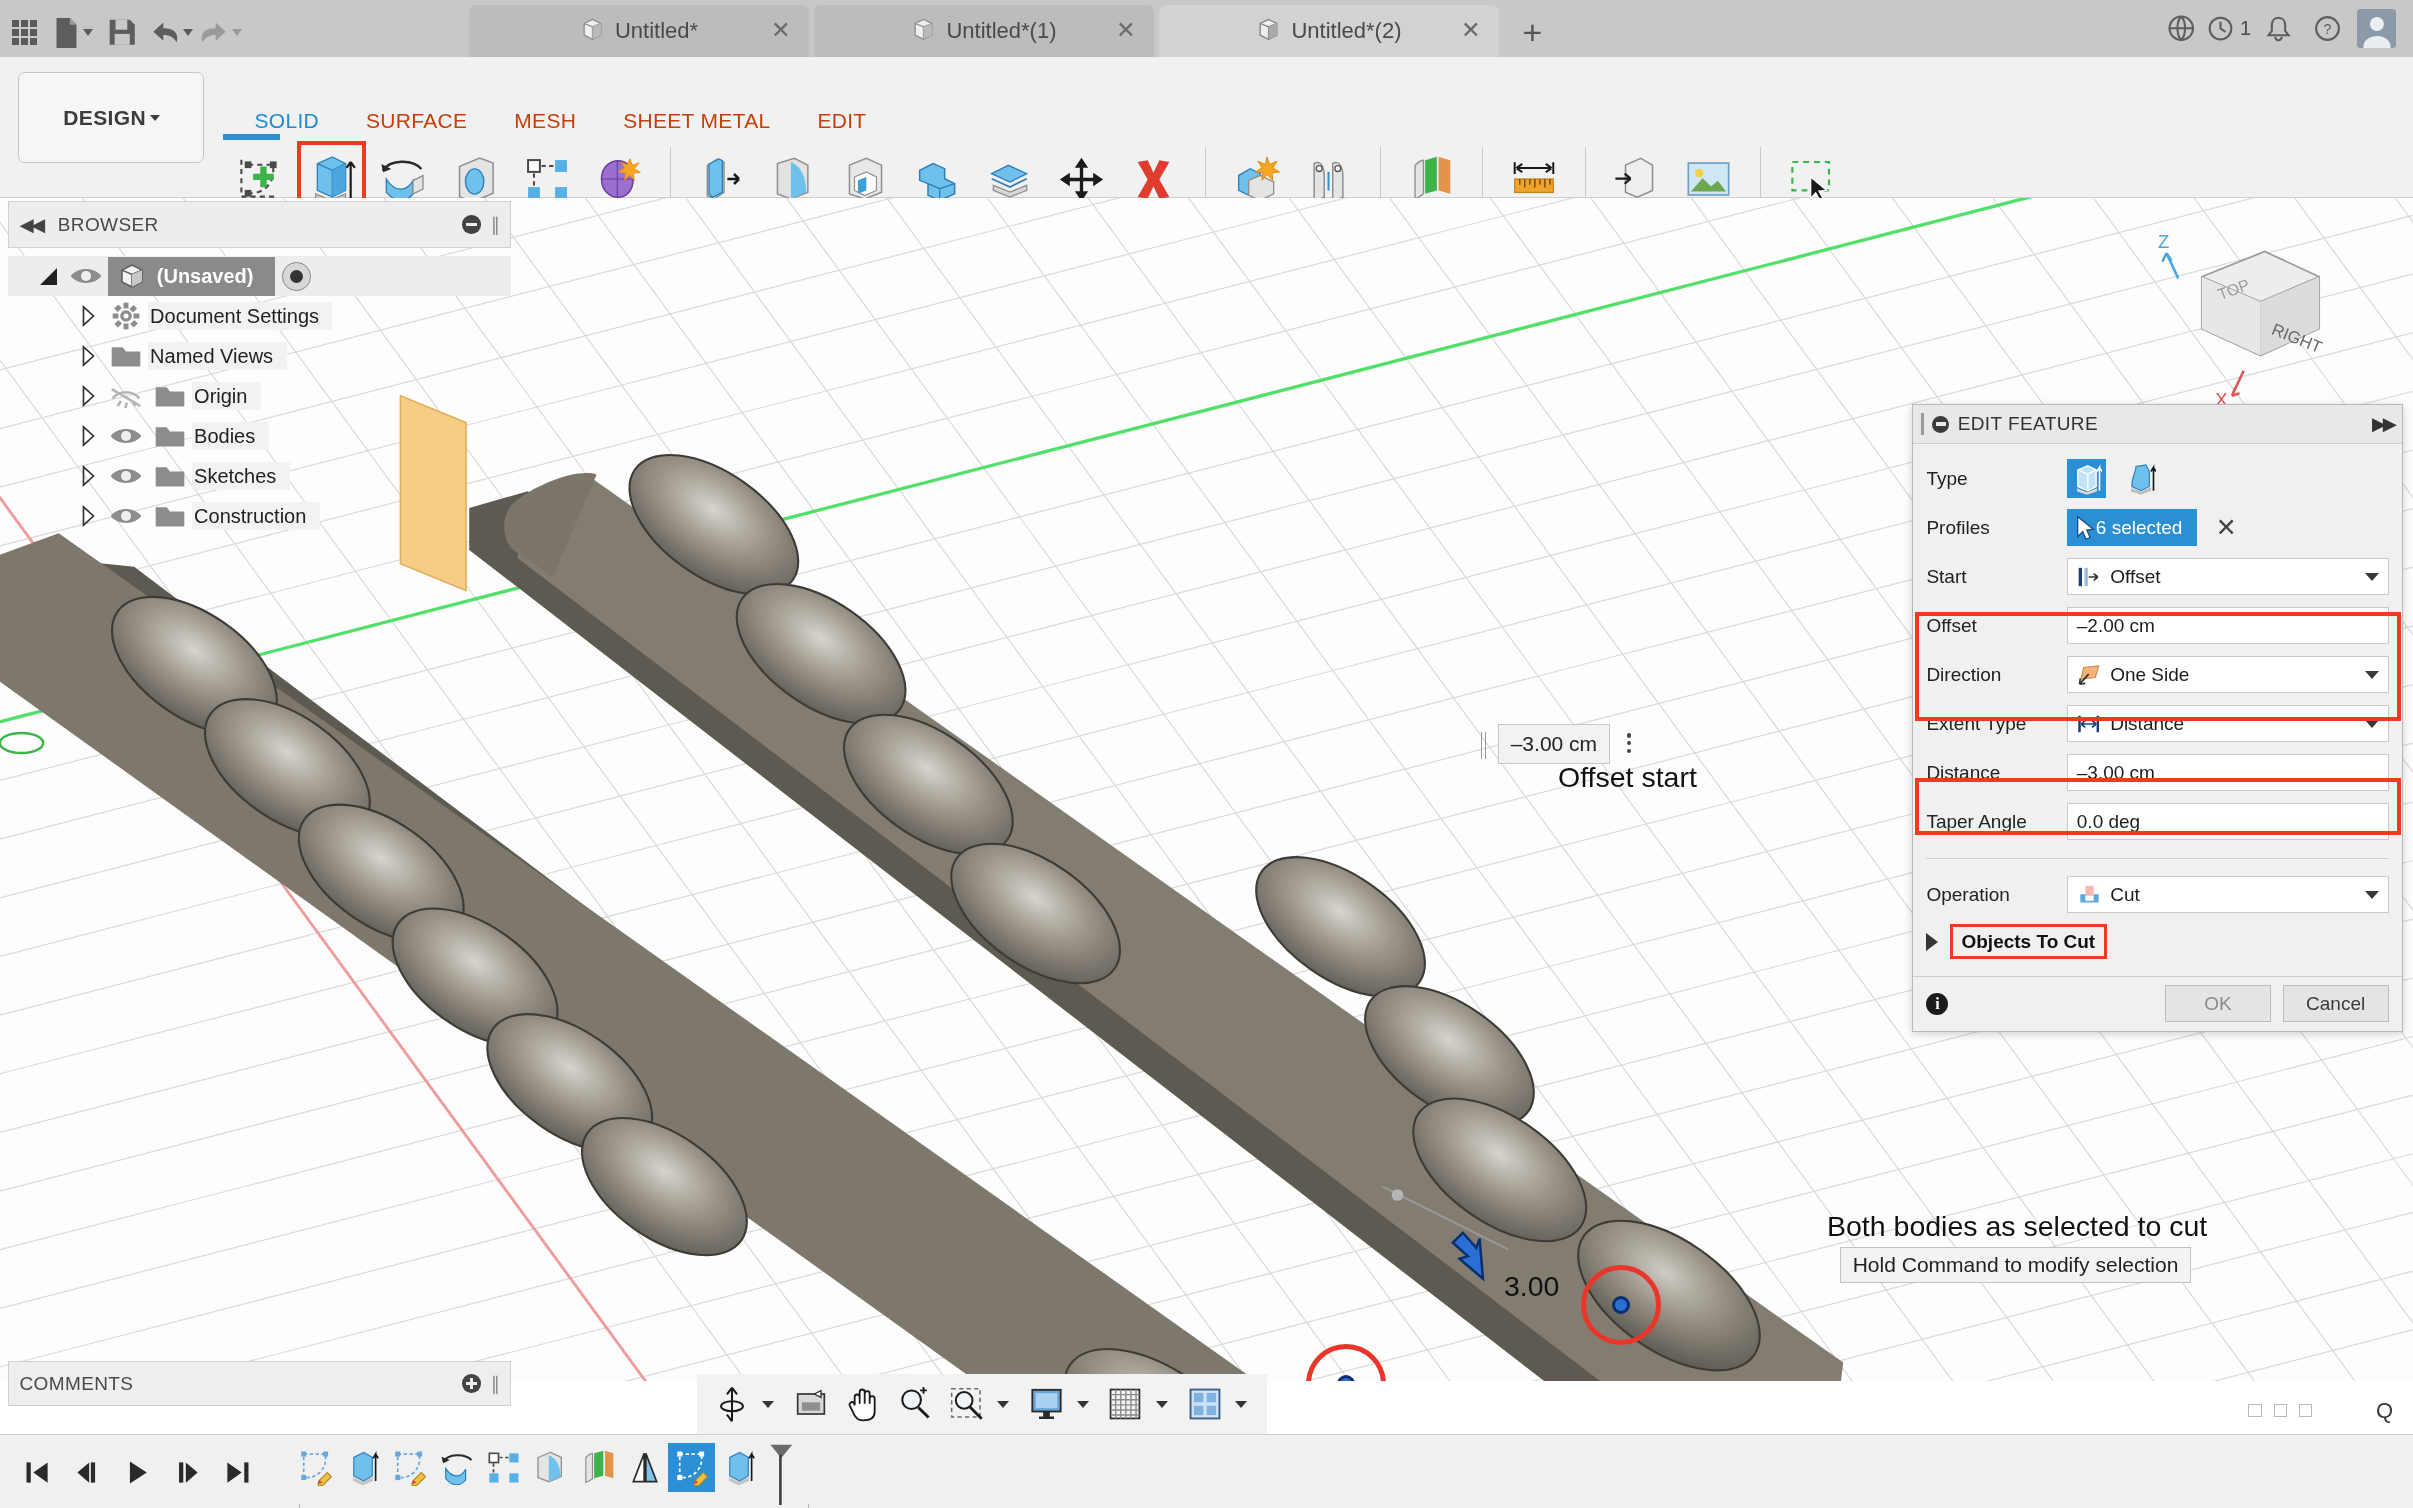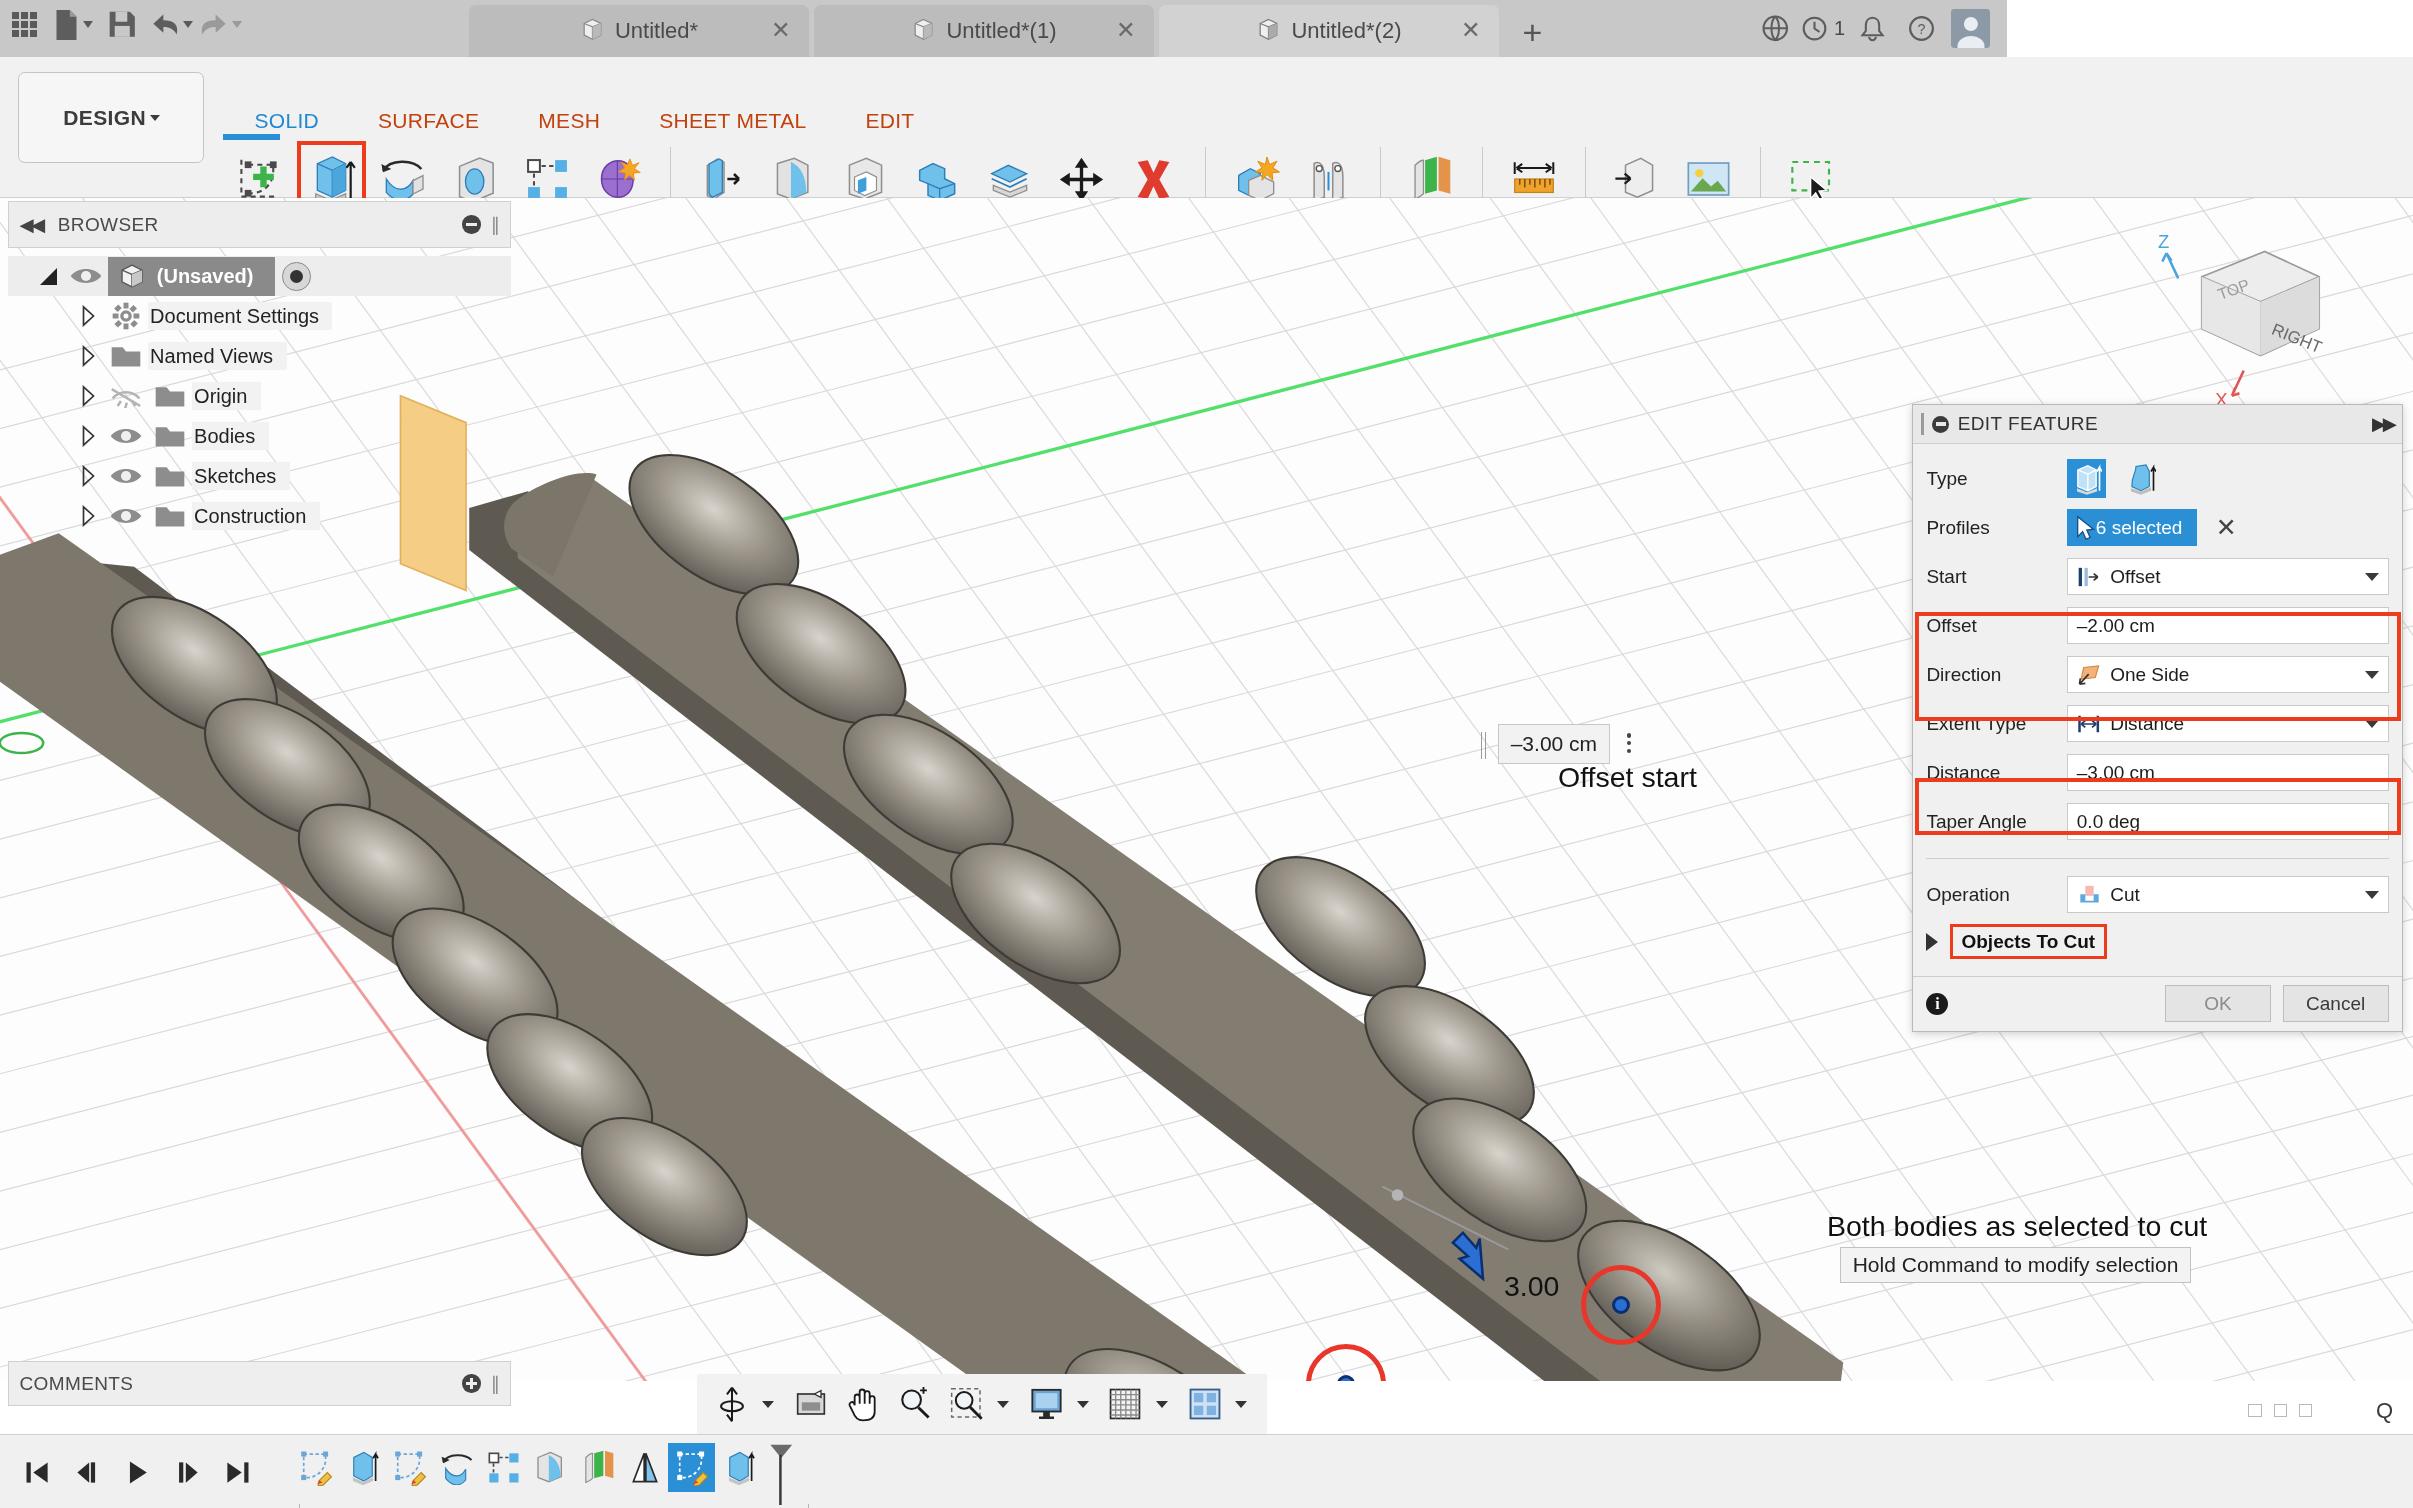--- a/index.html
+++ b/index.html
@@ -6,23 +6,23 @@
   html, body {
     width: 2413px; height: 1508px;
     font-family: "Liberation Sans", sans-serif;
     overflow: hidden;
     background: #ffffff;
   }
   #app { position: relative; width: 2413px; height: 1508px; }
 
   
   .titlebar {
-    position: absolute; left: 0; top: 0; width: 2007px; height: 57px;
+    position: absolute; left: 0; top: 0; width: 2413px; height: 57px;
     background: #c8c8c8;
-    display: flex; align-items: flex-start;
+    display: flex; align-items: flex-end;
   }
   .tb-btn {
     width: 49px; height: 49px; display: flex; align-items: center; justify-content: center;
     color: #555;
   }
   .grid-icon { display: grid; grid-template-columns: repeat(3, 6.7px); grid-template-rows: repeat(3, 6.7px); gap: 2.5px; }
   .grid-icon i { background: #5a5a5a; display: block; width: 6.7px; height: 6.7px; }
   .caret { width: 0; height: 0; border-left: 5.9px solid transparent; border-right: 5.9px solid transparent; border-top: 7.5px solid #5a5a5a; margin-left: 3.4px; }
   .tb-group { display: flex; align-items: center; }
 
@@ -53,21 +53,21 @@
     background: #f1f1f1; border-bottom: 0.8px solid #cfcfcf;
   }
   .design-box {
     position: absolute; left: 18.4px; top: 15px; width: 186px; height: 91px;
     border: 0.8px solid #c4c4c4; border-radius: 6.7px; background: #f6f6f6;
     display: flex; align-items: center; justify-content: center;
     font-size: 21px; font-weight: bold; color: #3c3c3c; letter-spacing: 0.4px;
   }
   .design-box .caret { border-top-color:#3c3c3c; border-left-width:5px; border-right-width:5px; border-top-width:6.7px;}
 
-  .ribtabs { position: absolute; left: 231px; top: 52px; display: flex; gap: 12px; }
+  .ribtabs { position: absolute; left: 231px; top: 52px; display: flex; gap: 0; }
   .ribtab { font-size: 21px; color: #c2410c; padding: 0 23.5px; letter-spacing: 0.3px; }
   .ribtab.active { color: #1f8ad2; }
 
   .ribrow { position: absolute; left: 223px; top: 87px; height: 84px; display: flex; align-items: flex-start; }
   .rgroup { display: flex; align-items: flex-start; position: relative; }
   .ricon { width: 72px; height: 70px; position: relative; display:flex; align-items:center; justify-content:center;}
   .ricon svg { display: block; }
   .grp-label { position: absolute; bottom: -23.5px; left: 0; width: 100%; text-align: center; font-size: 18.4px; color: #3a3a3a; }
   .vsep { width: 0.8px; height: 62px; background: #c9c9c9; margin: 3.4px 15px 0 15px; }
   .sel-box { position: absolute; left: 1.7px; top: -3.4px; width: 69px; height: 77px; border: 4.2px solid #ee3b1e; }

